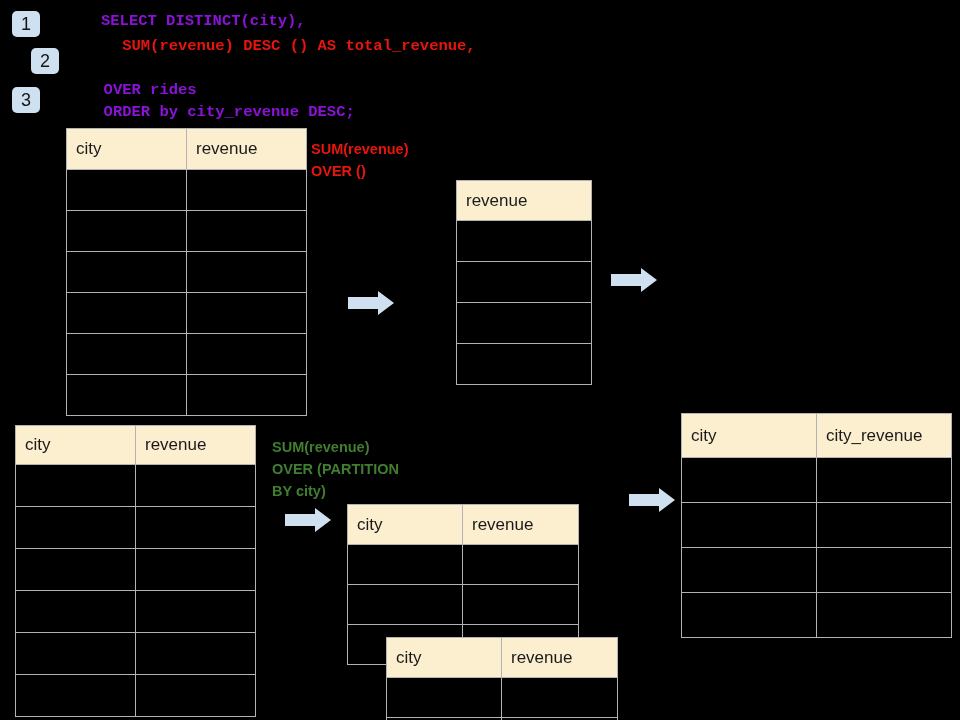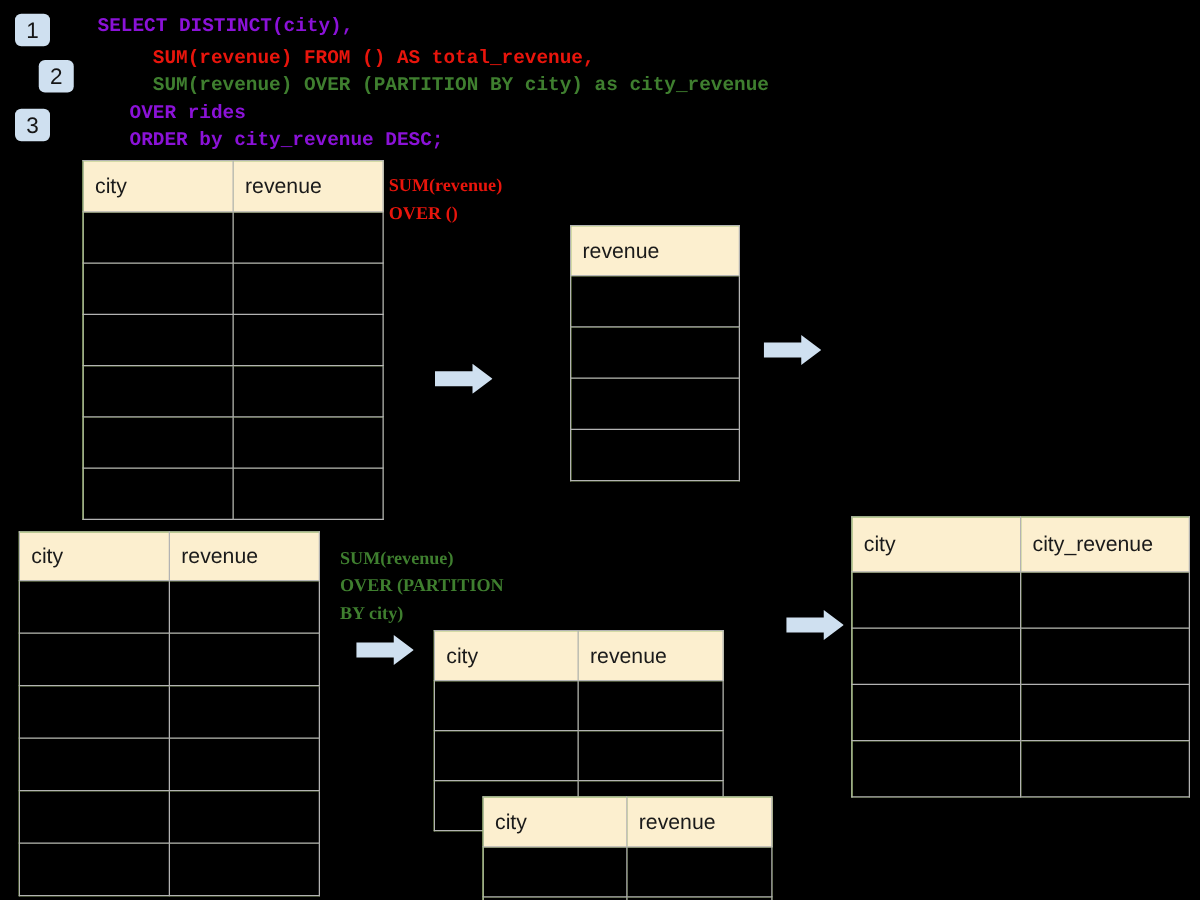--- a/index.html
+++ b/index.html
@@ -49,35 +49,35 @@
     font-family: "Liberation Mono", "DejaVu Sans Mono", monospace;
     font-size: 13px;
     line-height: 19px;
     white-space: pre;
     font-weight: bold;
     color: #8b12d8;
   }
 
   .annot {
     position: absolute;
-    font-family: Liberation Serif, serif;
+    font-family: Liberation Sans, sans-serif;
     font-size: 14.5px;
     line-height: 22px;
     white-space: pre;
     font-weight: bold;
   }
   .annot.red   { color: #e8150c; }
   .annot.green { color: #3f7f2f; }
 
   
   .tbl {
     position: absolute;
     border-collapse: collapse;
     table-layout: fixed;
-    background: #84cc16;
+    background: #f9a8d4;
   }
   .tbl td {
     border: 1px solid #b3b3b3;
     background: #000000;
     padding: 0;
   }
   .tbl th {
     border: 1px solid #b3b3b3;
     background: #fcefcf;
     color: #1a1a1a;
@@ -95,23 +95,22 @@
 </style>
 </head>
 <body>
 
 <div id="stage">
 
   <div class="badge" style="left:12px; top:11px;">1</div>
   <div class="badge" style="left:31px; top:48px;">2</div>
   <div class="badge" style="left:12px; top:87px;">3</div>
 
-  <div class="code purple" style="left:78px; top:11px;">SELECT DISTINCT(city),</div>
-  <div class="code red" style="left:85px; top:36px;">    SUM(revenue) FROM () AS total_revenue,</div>
-  <div class="code green" style="left:85px; top:58px;">    SUM(revenue) OVER (PARTITION BY city) as city_revenue</div>
+  <div class="code purple" style="left:101px; top:11px;">SELECT DISTINCT(city),</div>
+  <div class="code red" style="left:85px; top:36px;">    SUM(revenue) DESC () AS total_revenue,</div>
   <div class="code purple" style="left:85px; top:80px;">  OVER rides</div>
   <div class="code purple" style="left:85px; top:102px;">  ORDER by city_revenue DESC;</div>
 
 
   <div class="annot red" style="left:311px; top:138px;">SUM(revenue)
 OVER ()</div>
   <div class="annot green" style="left:272px; top:436px;">SUM(revenue)
 OVER (PARTITION
 BY city)</div>
 

